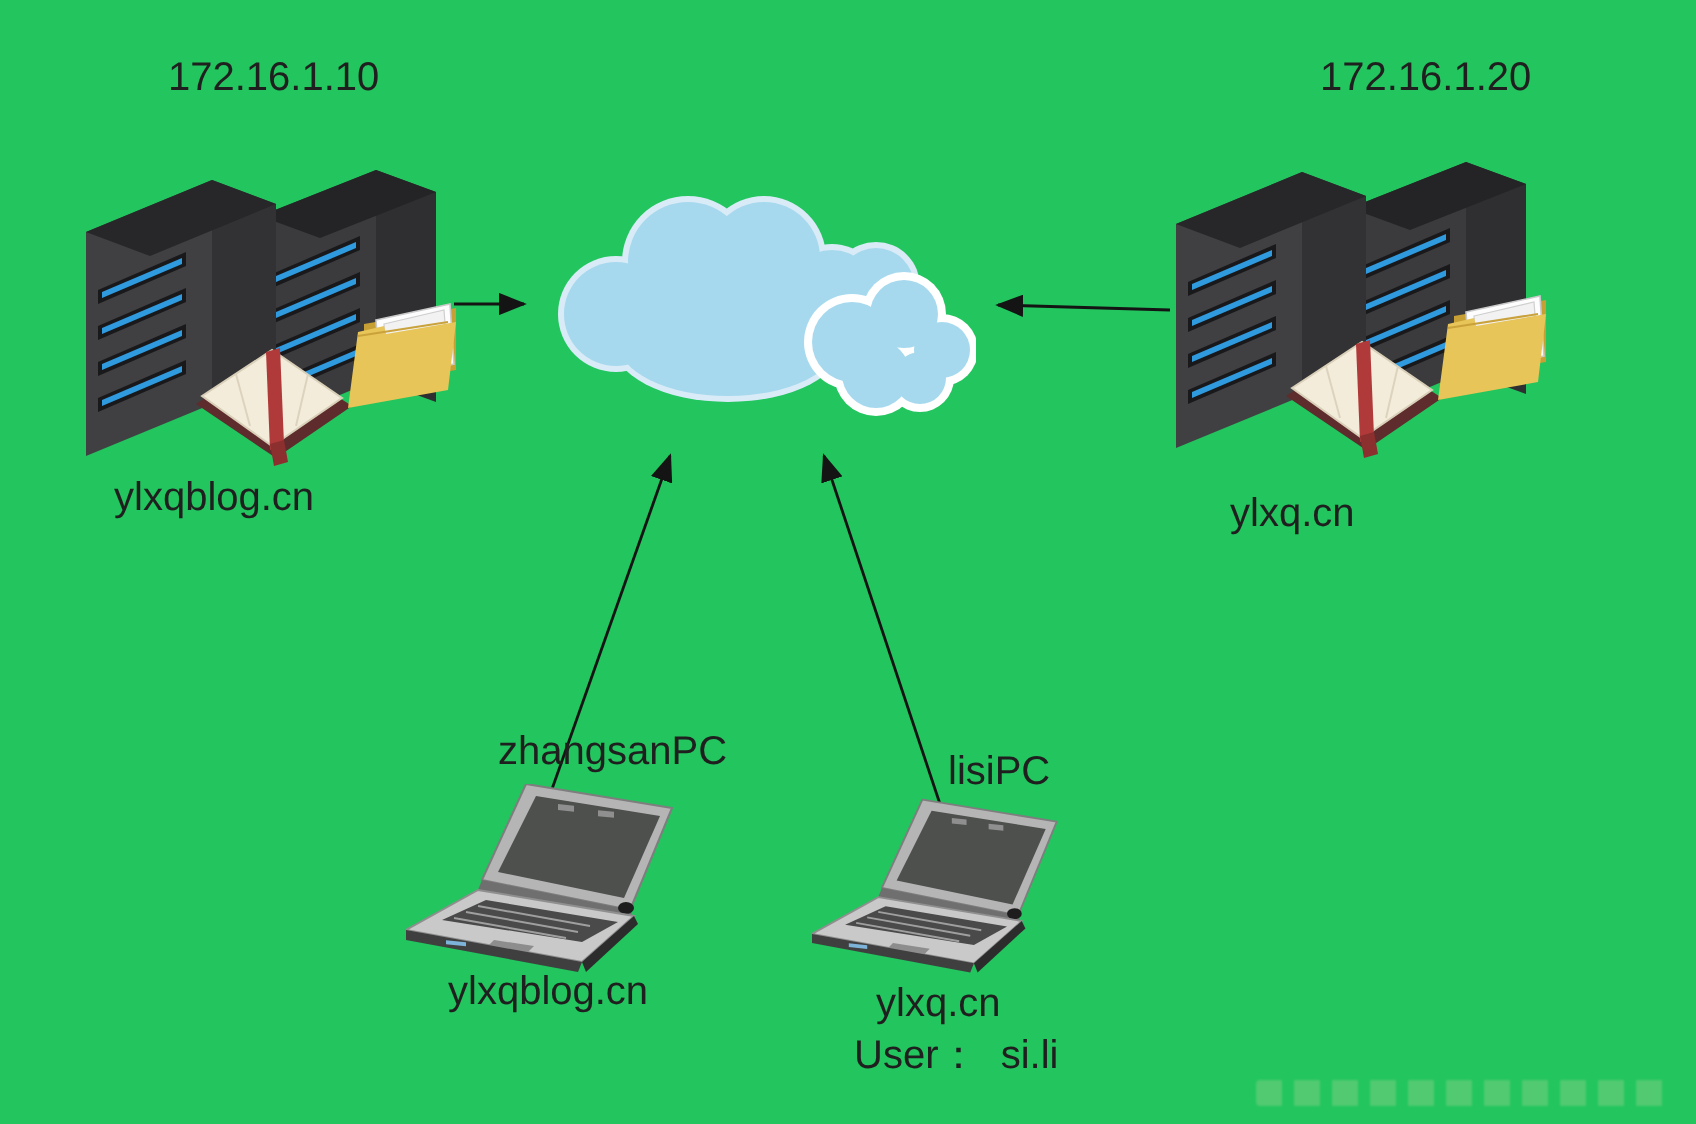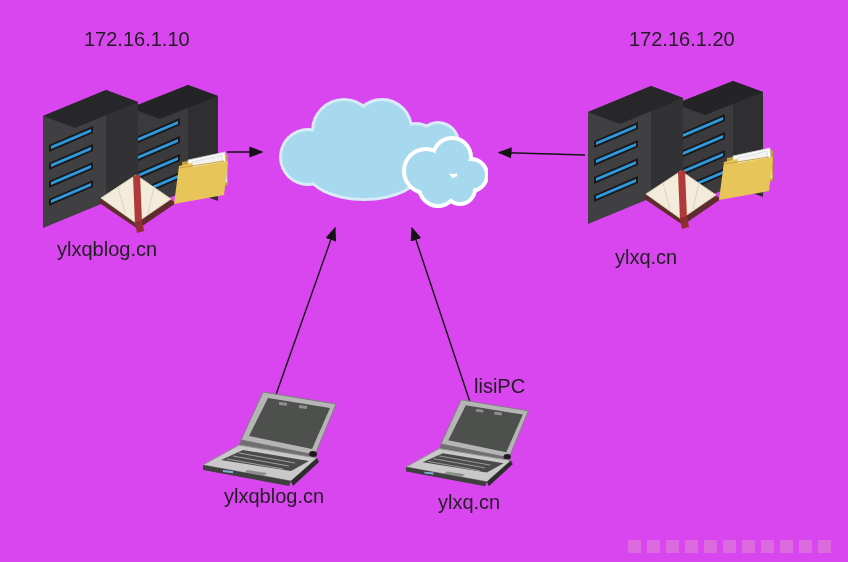--- a/index.html
+++ b/index.html
@@ -1,17 +1,17 @@
 <!DOCTYPE html>
 <html><head>
 <meta charset="utf-8">
 <style>
   html,body{margin:0;padding:0;background:#fff;}
   .canvas{
-    position:relative;width:848px;height:562px;background:#d946ef;overflow:hidden;
+    position:relative;width:848px;height:562px;background:#22c55e;overflow:hidden;
     font-family:"Liberation Sans","DejaVu Sans",sans-serif;color:#1f1f1f;
   }
   .abs{position:absolute;}
   .lbl{position:absolute;font-size:20px;line-height:1.2;white-space:pre;color:#1f1f1f;}
   svg{display:block;}
   .watermark{
     position:absolute;left:628px;top:540px;width:205px;height:13px;
     background:repeating-linear-gradient(90deg, rgba(226,218,172,0.45) 0 13px, rgba(255,255,255,0) 13px 19px);
     border-radius:2px;opacity:.55;filter:blur(0.5px);
   }
@@ -129,32 +129,34 @@
   <svg class="abs" style="left:274px;top:95px" width="214" height="116">
     <use href="#sym-cloud"></use>
   </svg>
 
   <div class="lbl" style="left:84px;top:27px">172.16.1.10</div>
   <svg class="abs" style="left:38px;top:82px" width="200" height="155">
     <use href="#sym-server"></use>
   </svg>
   <div class="lbl" style="left:57px;top:237px">ylxqblog.cn</div>
 
-  <div class="lbl" style="left:629px;top:27px">172.16.1.20</div>
+  <div class="lbl" style="left:660px;top:27px">172.16.1.20</div>
   <svg class="abs" style="left:583px;top:78px" width="200" height="155">
     <use href="#sym-server"></use>
   </svg>
   <div class="lbl" style="left:615px;top:245px">ylxq.cn</div>
 
+  <div class="lbl" style="left:249px;top:364px">zhangsanPC</div>
   <svg class="abs" style="left:203px;top:392px" width="150" height="95">
     <use href="#sym-laptop"></use>
   </svg>
   <div class="lbl" style="left:224px;top:484px">ylxqblog.cn</div>
 
   <div class="lbl" style="left:474px;top:374px">lisiPC</div>
   <svg class="abs" style="left:406px;top:397px" width="138" height="93">
     <use href="#sym-laptop"></use>
   </svg>
   <div class="lbl" style="left:438px;top:490px">ylxq.cn</div>
+  <div class="lbl" style="left:427px;top:516px">User：  si.li</div>
 
   <div class="watermark"></div>
 
 </div>
 
 </body></html>

